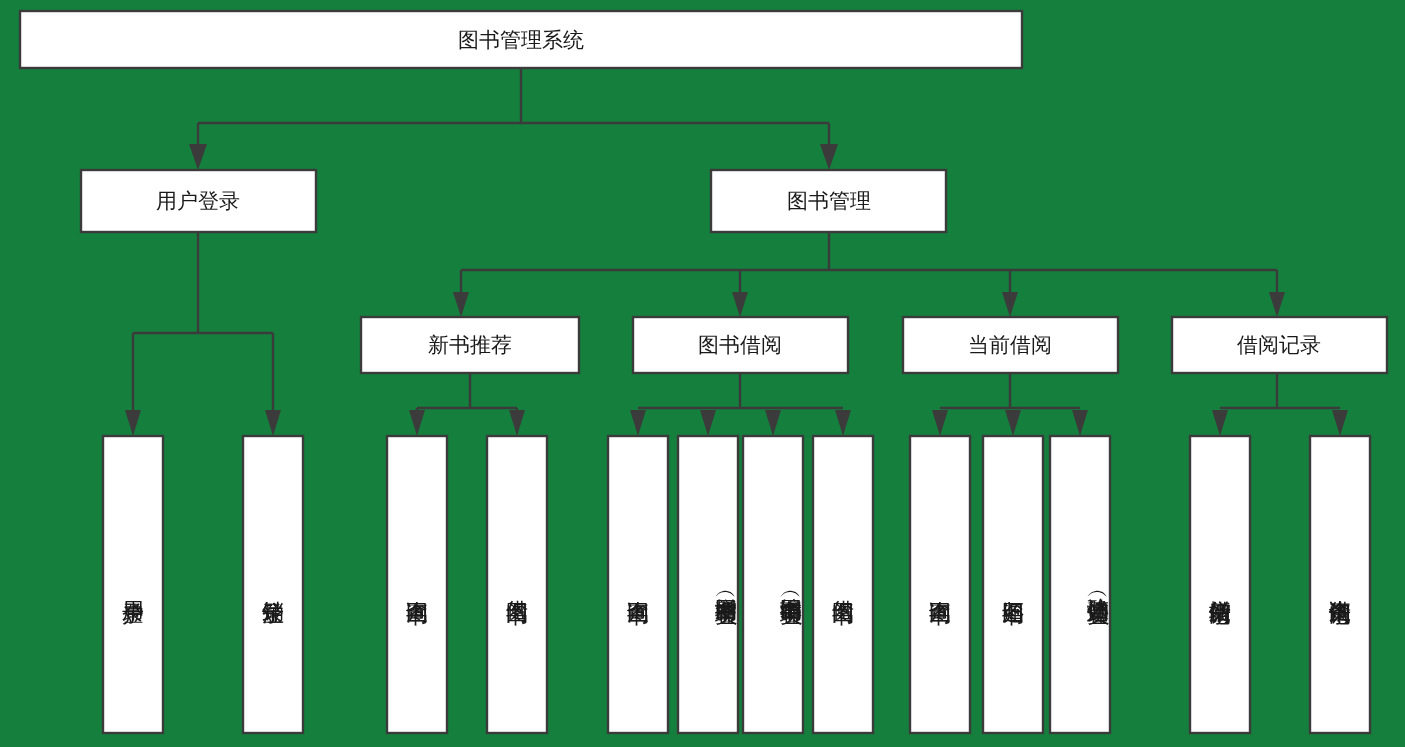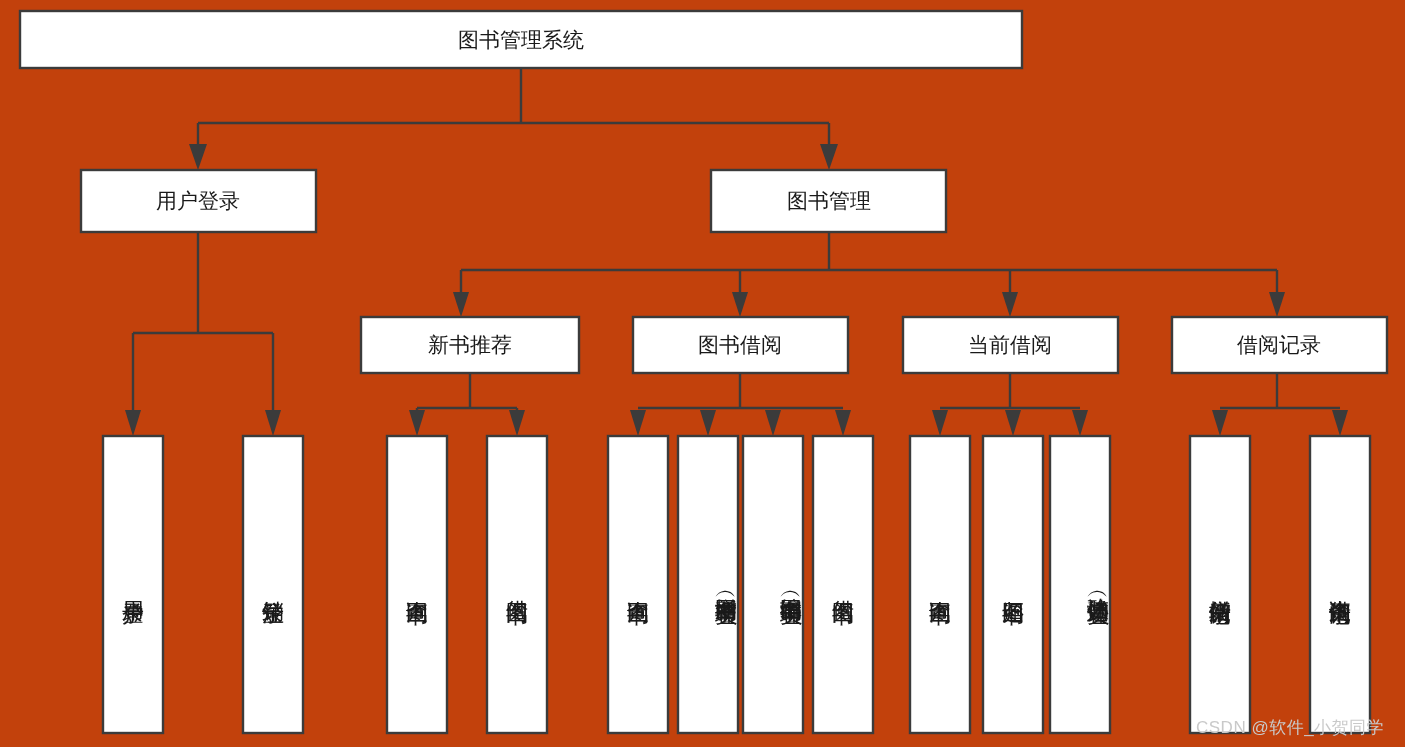--- a/index.html
+++ b/index.html
@@ -8,21 +8,21 @@
     padding: 0;
     background: #ffffff;
   }
   body {
     font-family: "Liberation Sans", "DejaVu Sans", sans-serif;
   }
   #diagram-root {
     position: relative;
     width: 1405px;
     height: 747px;
-    background: #c2410c;
+    background: #15803d;
     overflow: hidden;
   }
   svg#flow-svg {
     position: absolute;
     left: 0;
     top: 0;
     width: 1405px;
     height: 747px;
     display: block;
   }
@@ -207,15 +207,14 @@
   <div class="vlabel" style="left:608px;  top:436px; width:60px; height:297px;">查询图书</div>
   <div class="vlabel" style="left:678px;  top:440px; width:60px; height:289px; align-items:flex-start;">新增图书（管理员）</div>
   <div class="vlabel" style="left:743px;  top:440px; width:60px; height:289px; align-items:flex-start;">编辑图书（管理员）</div>
   <div class="vlabel" style="left:813px;  top:436px; width:60px; height:297px;">借阅图书</div>
   <div class="vlabel" style="left:910px;  top:436px; width:60px; height:297px;">查询图书</div>
   <div class="vlabel" style="left:983px;  top:436px; width:60px; height:297px;">归还图书</div>
   <div class="vlabel" style="left:1050px; top:440px; width:60px; height:289px; align-items:flex-start;">确认归还（管理员）</div>
   <div class="vlabel" style="left:1190px; top:436px; width:60px; height:297px;">新增借阅记录</div>
   <div class="vlabel" style="left:1310px; top:436px; width:60px; height:297px;">查询借阅记录</div>
 
-  <div class="watermark" style="left:1196px; top:716px;">CSDN @软件_小贺同学</div>
 
 </div>
 
 </body></html>

